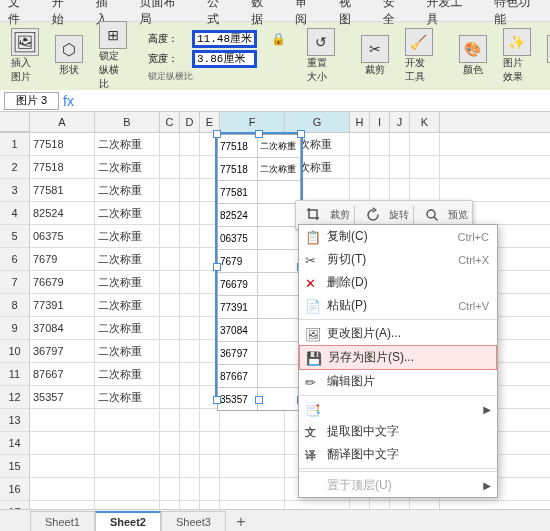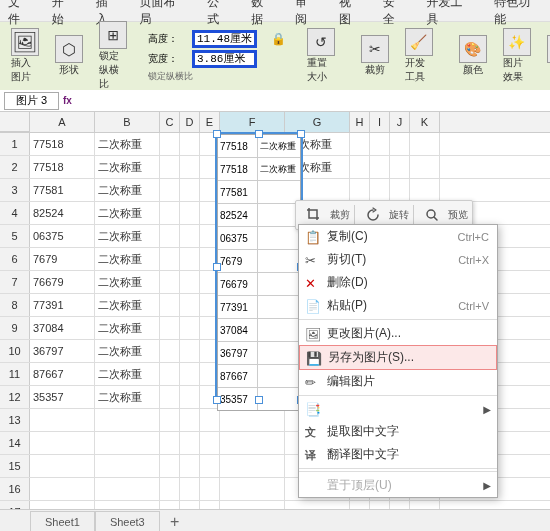--- a/index.html
+++ b/index.html
@@ -10,21 +10,21 @@
     .ribbon-btn { display: flex; flex-direction: column; align-items: center; font-size: 10px; color: #333; cursor: pointer; padding: 2px 4px; border: 1px solid transparent; }
     .ribbon-icon { width: 28px; height: 28px; background: #ccc; border: 1px solid #999; display: flex; align-items: center; justify-content: center; font-size: 16px; }
     .ribbon-sep { width: 1px; height: 50px; background: #ccc; margin: 0 2px; }
     .size-inputs { display: flex; flex-direction: column; gap: 2px; }
     .size-row { display: flex; align-items: center; gap: 14px; font-size: 11px; }
     .size-input { width: 65px; height: 18px; border: 3px solid #1d4ed8; font-size: 11px; padding: 0 2px; font-family: Liberation Mono, monospace; }
 
     
     .formula-bar { height: 22px; background: #fff; border-bottom: 1px solid #ccc; display: flex; align-items: center; padding: 0 4px; gap: 4px; }
     .name-box { width: 55px; height: 18px; border: 1px solid #aaa; font-size: 11px; padding: 0 2px; text-align: center; }
-    .formula-sep { color: #701a75; font-size: 10px; font-weight: bold; }
+    .formula-sep { color: #3b82f6; font-size: 14px; }
     .formula-input { flex: 1; height: 18px; border: none; font-size: 11px; padding: 0 2px; outline: none; }
 
     
     .sheet-area { display: flex; flex-direction: column; height: calc(531px - 90px - 22px - 22px); }
     .sheet-content { flex: 1; overflow: hidden; position: relative; }
 
     
     .col-headers { display: flex; background: #f2f2f2; border-bottom: 1px solid #ccc; }
     .row-num-header { width: 30px; min-width: 30px; height: 20px; background: #f2f2f2; border-right: 1px solid #ccc; border-bottom: 1px solid #ccc; }
     .col-header { height: 20px; border-right: 1px solid #ccc; display: flex; align-items: center; justify-content: center; font-size: 11px; color: #333; background: #f2f2f2; }
@@ -565,15 +565,16 @@
         <span class="icon-area"></span>
         <span>置于顶层(U)</span>
       </div>
 
     </div>
   </div>
 </div>
 
 <div class="sheet-tabs" style="position:absolute;bottom:0;left:0;right:0;">
   <div class="tab">Sheet1</div>
+  <div class="tab active">Sheet2</div>
   <div class="tab">Sheet3</div>
   <div class="tab-add">+</div>
 </div>
 
 </body></html>

